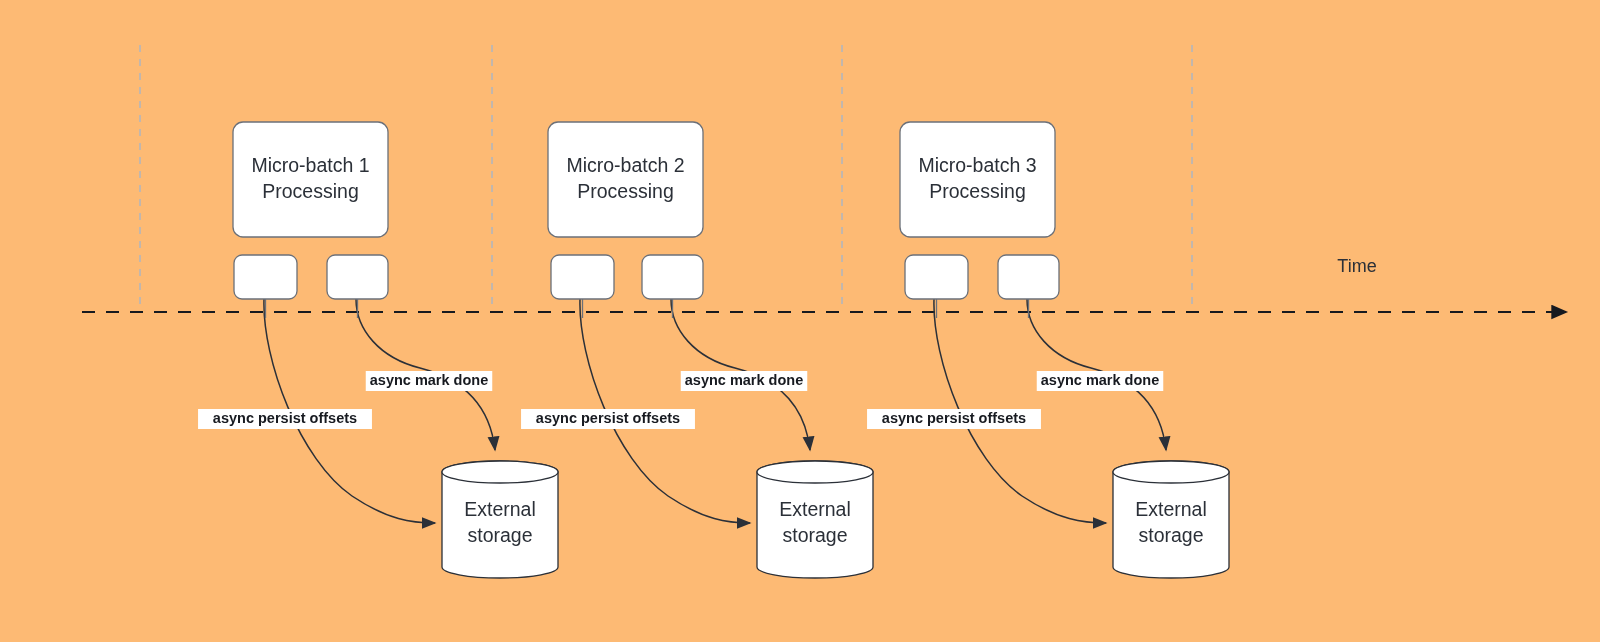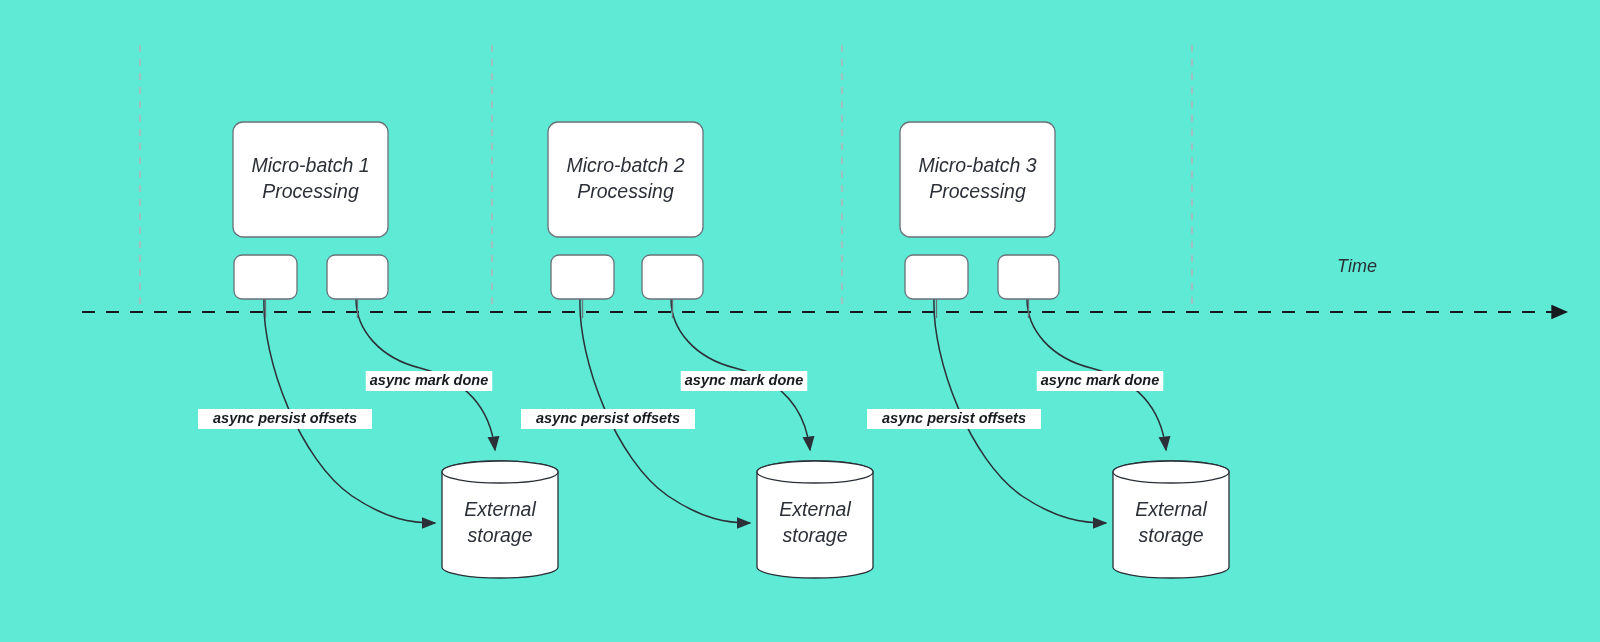--- a/index.html
+++ b/index.html
@@ -11,22 +11,21 @@
     width: 1600px;
     height: 642px;
     font-family: "Liberation Sans", sans-serif;
     color: #2b3038;
     overflow: hidden;
   }
   #diagram-root {
     position: relative;
     width: 1600px;
     height: 642px;
-    background: #5eead4;
-    font-style: italic;
+    background: #fdba74;
   }
   #diagram-svg {
     position: absolute;
     top: 0;
     left: 0;
     width: 1600px;
     height: 642px;
     display: block;
   }
   .node-text {

